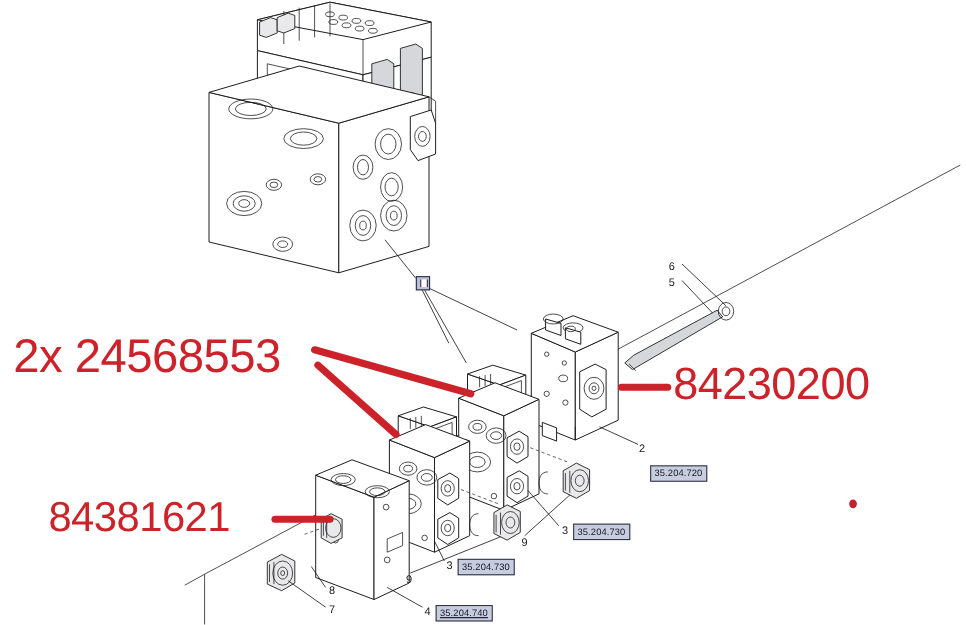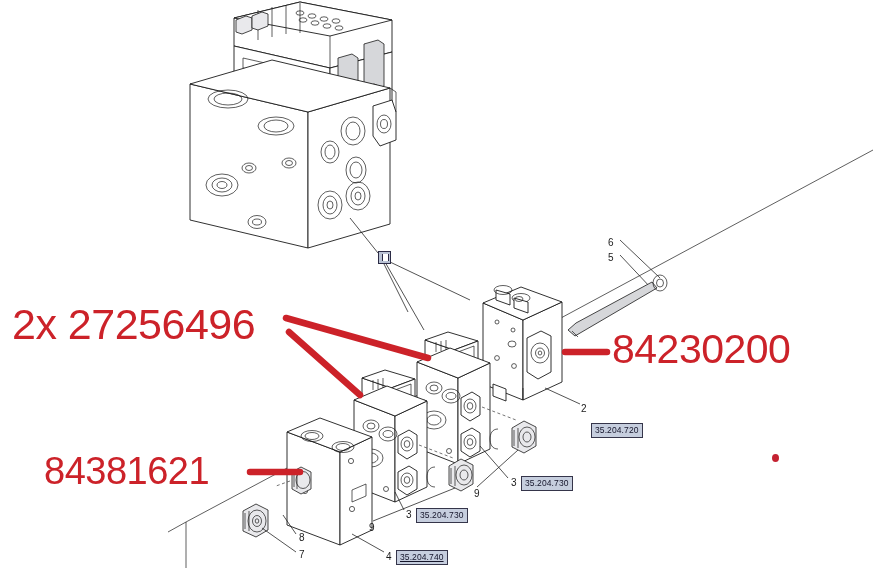--- a/index.html
+++ b/index.html
@@ -397,21 +397,21 @@
     </g>
 
     <g>
       <path class="redl" d="M 286 318 L 428 358"></path>
       <path class="redl" d="M 289 332 L 360 395"></path>
       <path class="redl" d="M 565 352 L 607 352"></path>
       <path class="redl" d="M 250 472 L 300 472"></path>
     </g>
   </svg>
 
-  <div class="annot" id="annot-48014018">2x 27256496</div>
+  <div class="annot" id="annot-48014018">2x 24568553</div>
 
   <div class="annot" id="annot-84230200">84230200</div>
 
   <div class="annot" id="annot-84381621">84381621</div>
 
   <div class="red-dot" style="left:772px; top:454px;"></div>
 
   <div class="icon-chip" style="left:378px; top:251px;">
       <i></i>
     </div>

